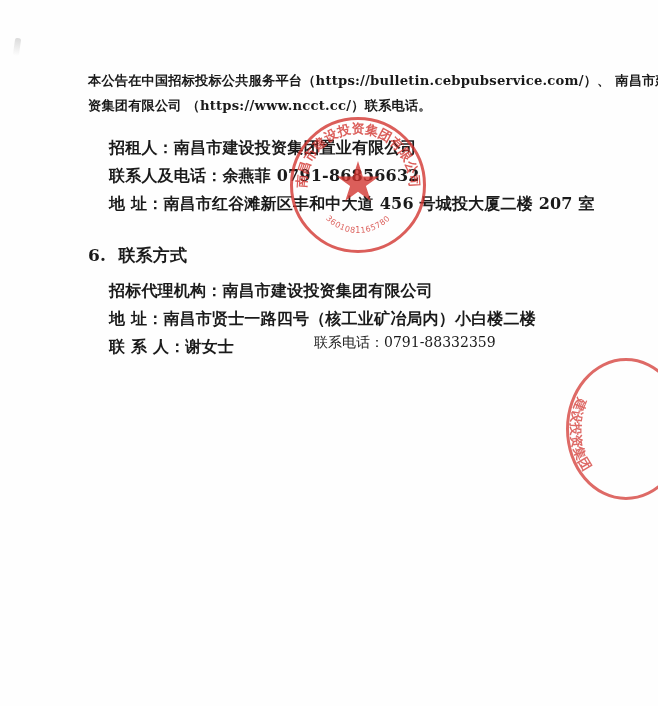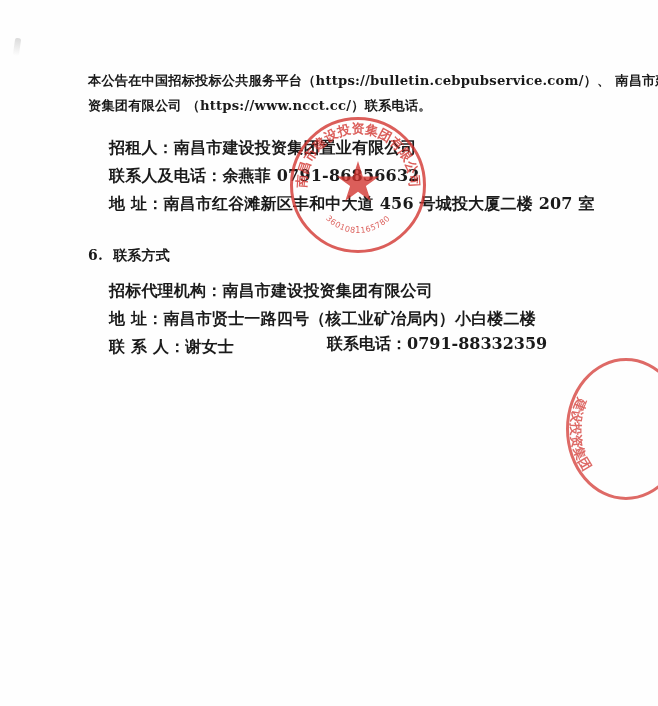--- a/index.html
+++ b/index.html
@@ -72,33 +72,33 @@
   .info-1 { top: 135px; }
   .info-2 { top: 163px; text-align: right; }
   .info-3 { top: 191px; }
 
   .label { font-weight: bold; }
 
   
   .sec-head {
     left: 88px; top: 243px;
     font-weight: bold;
-    font-size: 14px;
+    font-size: 17px;
   }
 
   .info-4 { top: 278px; }
   .info-5 { top: 306px; }
   .info-6 { top: 334px; text-align: center; }
 
   .tel-inline {
     position: absolute;
-    left: 327px;
+    left: 314px;
     top: 334px;
-    font-size: 16px;
-    font-weight: bold;
+    font-size: 14px;
+    font-weight: normal;
     white-space: nowrap;
   }
 
   
   .stamp {
     position: absolute;
     pointer-events: none;
   }
 
   

